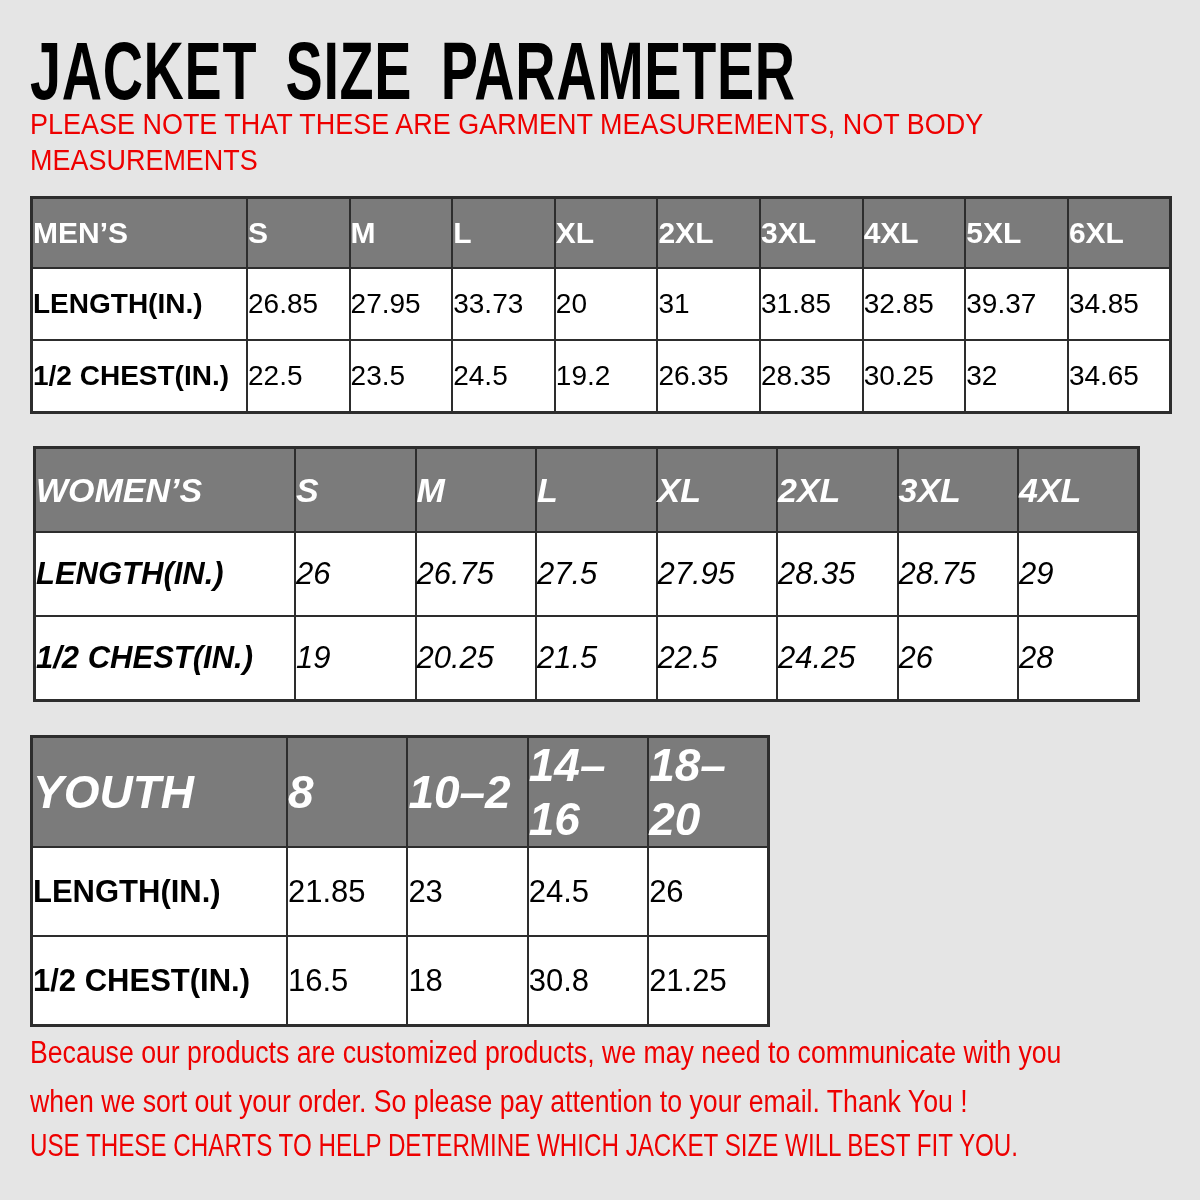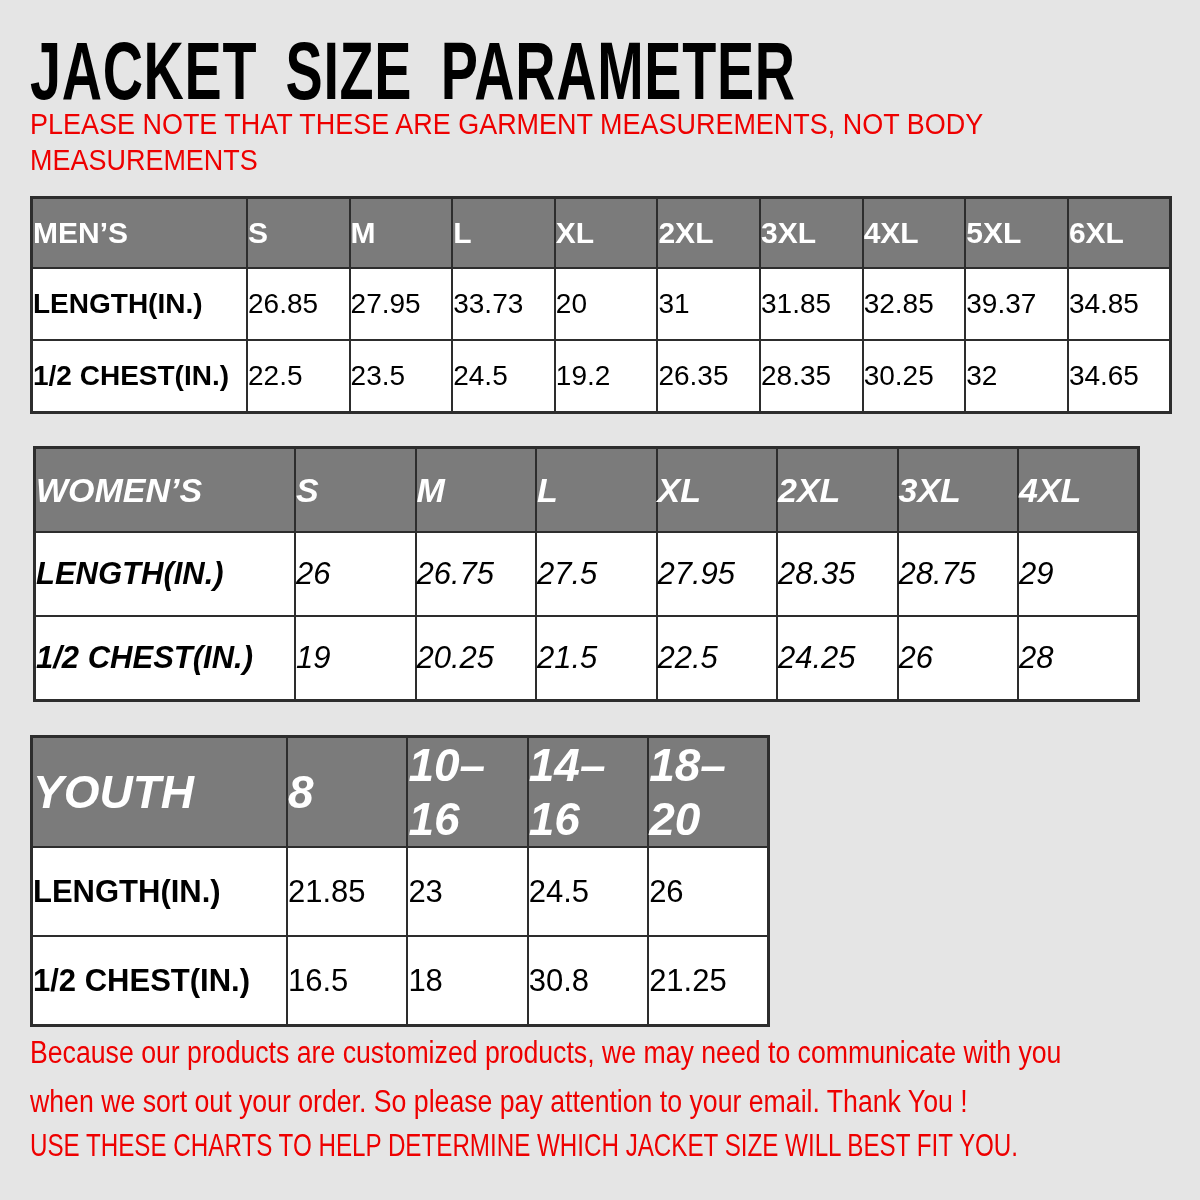--- a/index.html
+++ b/index.html
@@ -156,21 +156,21 @@
           <td>28</td>
         </tr>
       </tbody>
     </table>
 
   <table class="size-table youth">
       <thead>
         <tr>
           <th>YOUTH</th>
           <th>8</th>
-          <th>10–16</th>
+          <th>10–2</th>
           <th>14–16</th>
           <th>18–20</th>
         </tr>
       </thead>
       <tbody>
         <tr>
           <td class="row-label">LENGTH(IN.)</td>
           <td>21.85</td>
           <td>23</td>
           <td>24.5</td>

